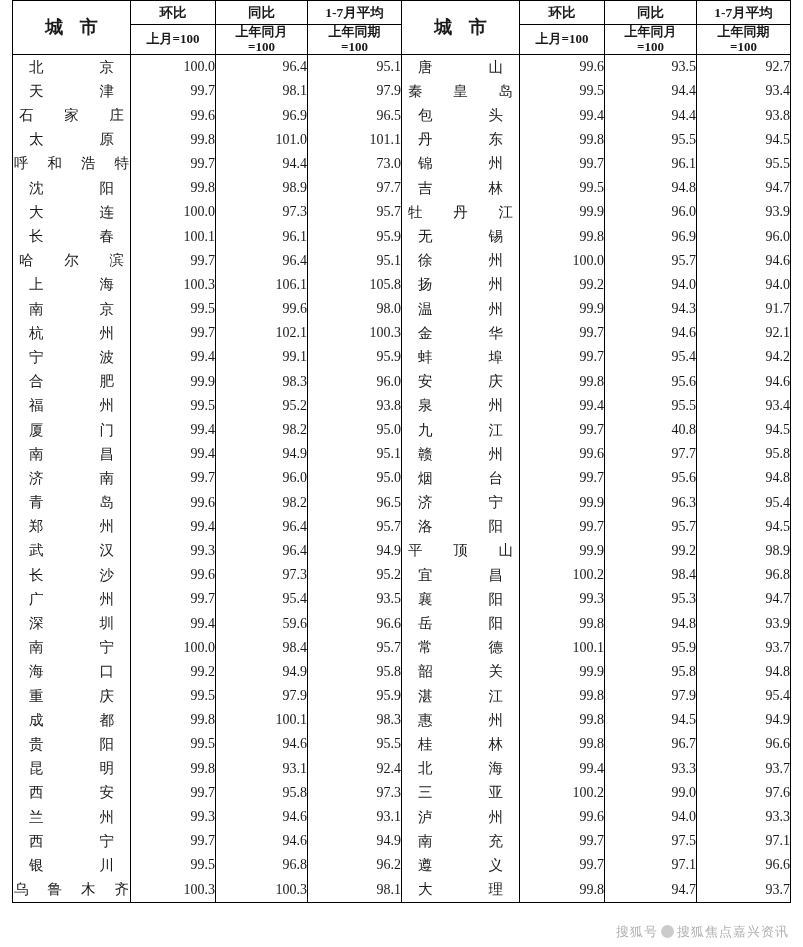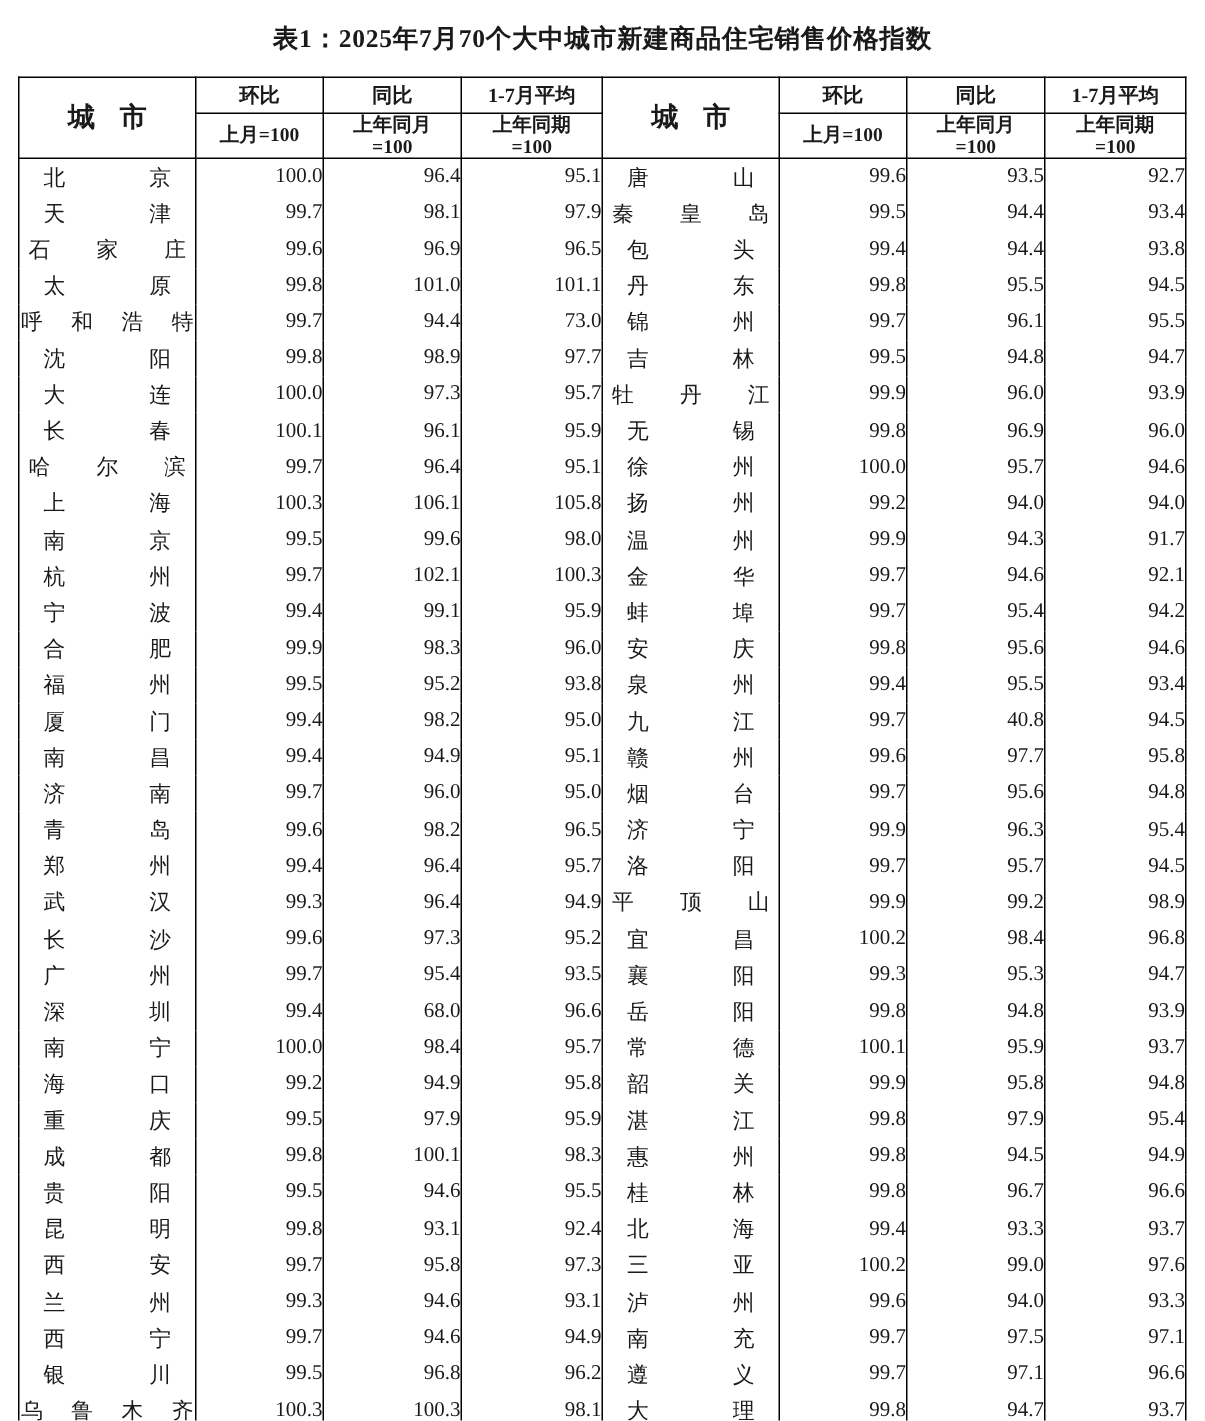--- a/index.html
+++ b/index.html
@@ -126,21 +126,20 @@
   .colgrp-city { width: 118px; }
   .colgrp-a { width: 85px; }
   .colgrp-b { width: 92px; }
   .colgrp-c { width: 94px; }
 </style>
 </head>
 <body>
 
 <div class="page">
 
-  <div class="title">表1：2025年7月70个大中城市新建商品住宅销售价格指数</div>
 
   <table class="main">
     <colgroup>
       <col class="colgrp-city">
         <col class="colgrp-a">
         <col class="colgrp-b">
         <col class="colgrp-c">
       <col class="colgrp-city">
         <col class="colgrp-a">
         <col class="colgrp-b">
@@ -635,21 +634,21 @@
           <td class="num">94.7</td>
         </tr>
         <tr>
           <td class="city">
             <span class="nm two">
               <span>深</span>
               <span>圳</span>
             </span>
           </td>
           <td class="num">99.4</td>
-          <td class="num">68.0</td>
+          <td class="num">59.6</td>
           <td class="num">96.6</td>
           <td class="city">
             <span class="nm two">
               <span>岳</span>
               <span>阳</span>
             </span>
           </td>
           <td class="num">99.8</td>
           <td class="num">94.8</td>
           <td class="num">93.9</td>
@@ -872,14 +871,17 @@
               <span>理</span>
             </span>
           </td>
           <td class="num">99.8</td>
           <td class="num">94.7</td>
           <td class="num">93.7</td>
         </tr>
       </tbody>
   </table>
 
+  <div class="watermark">
+    <span>搜狐号</span><span class="wm-logo"></span><span>搜狐焦点嘉兴资讯</span>
+  </div>
 
 </div>
 
 </body></html>

